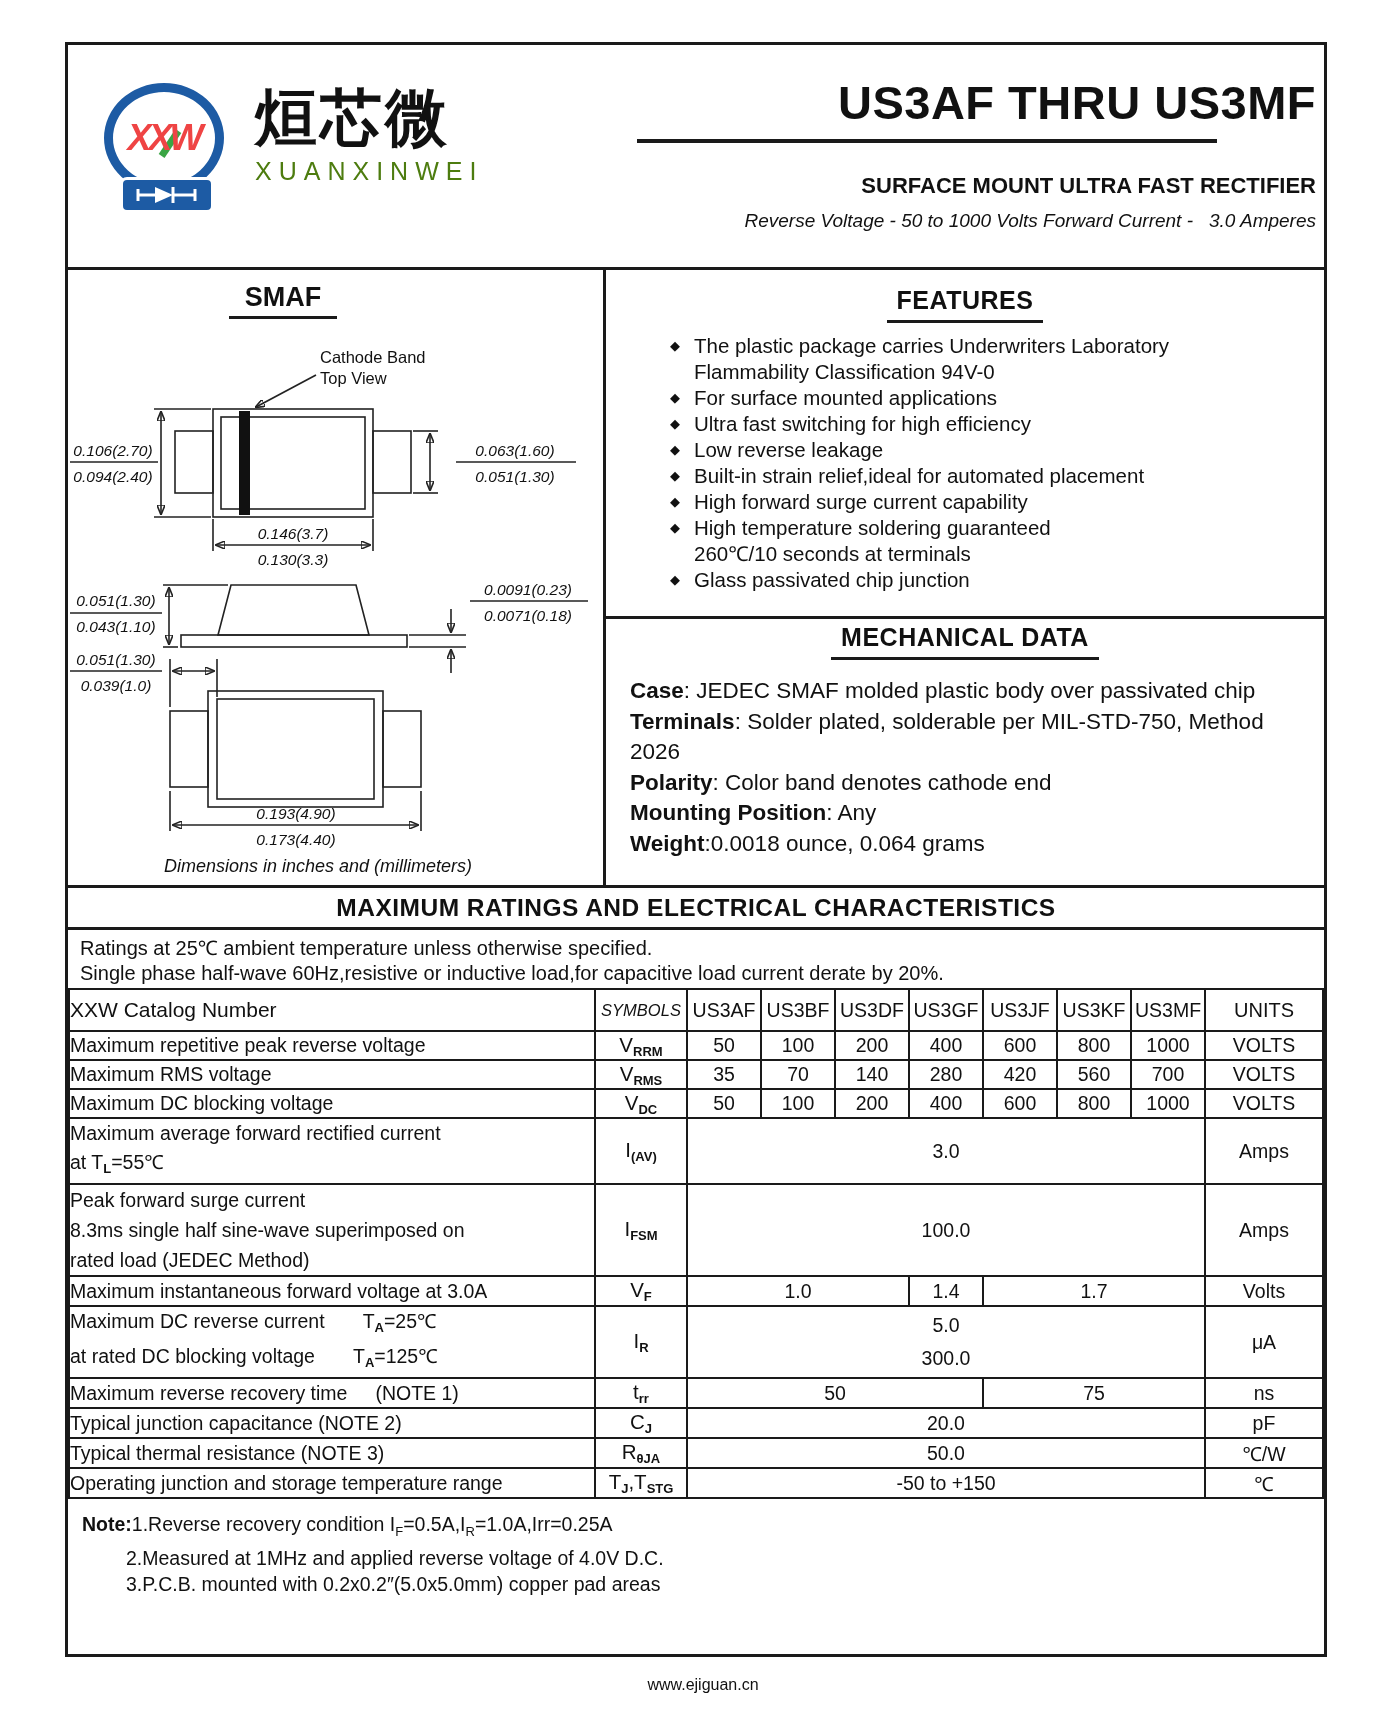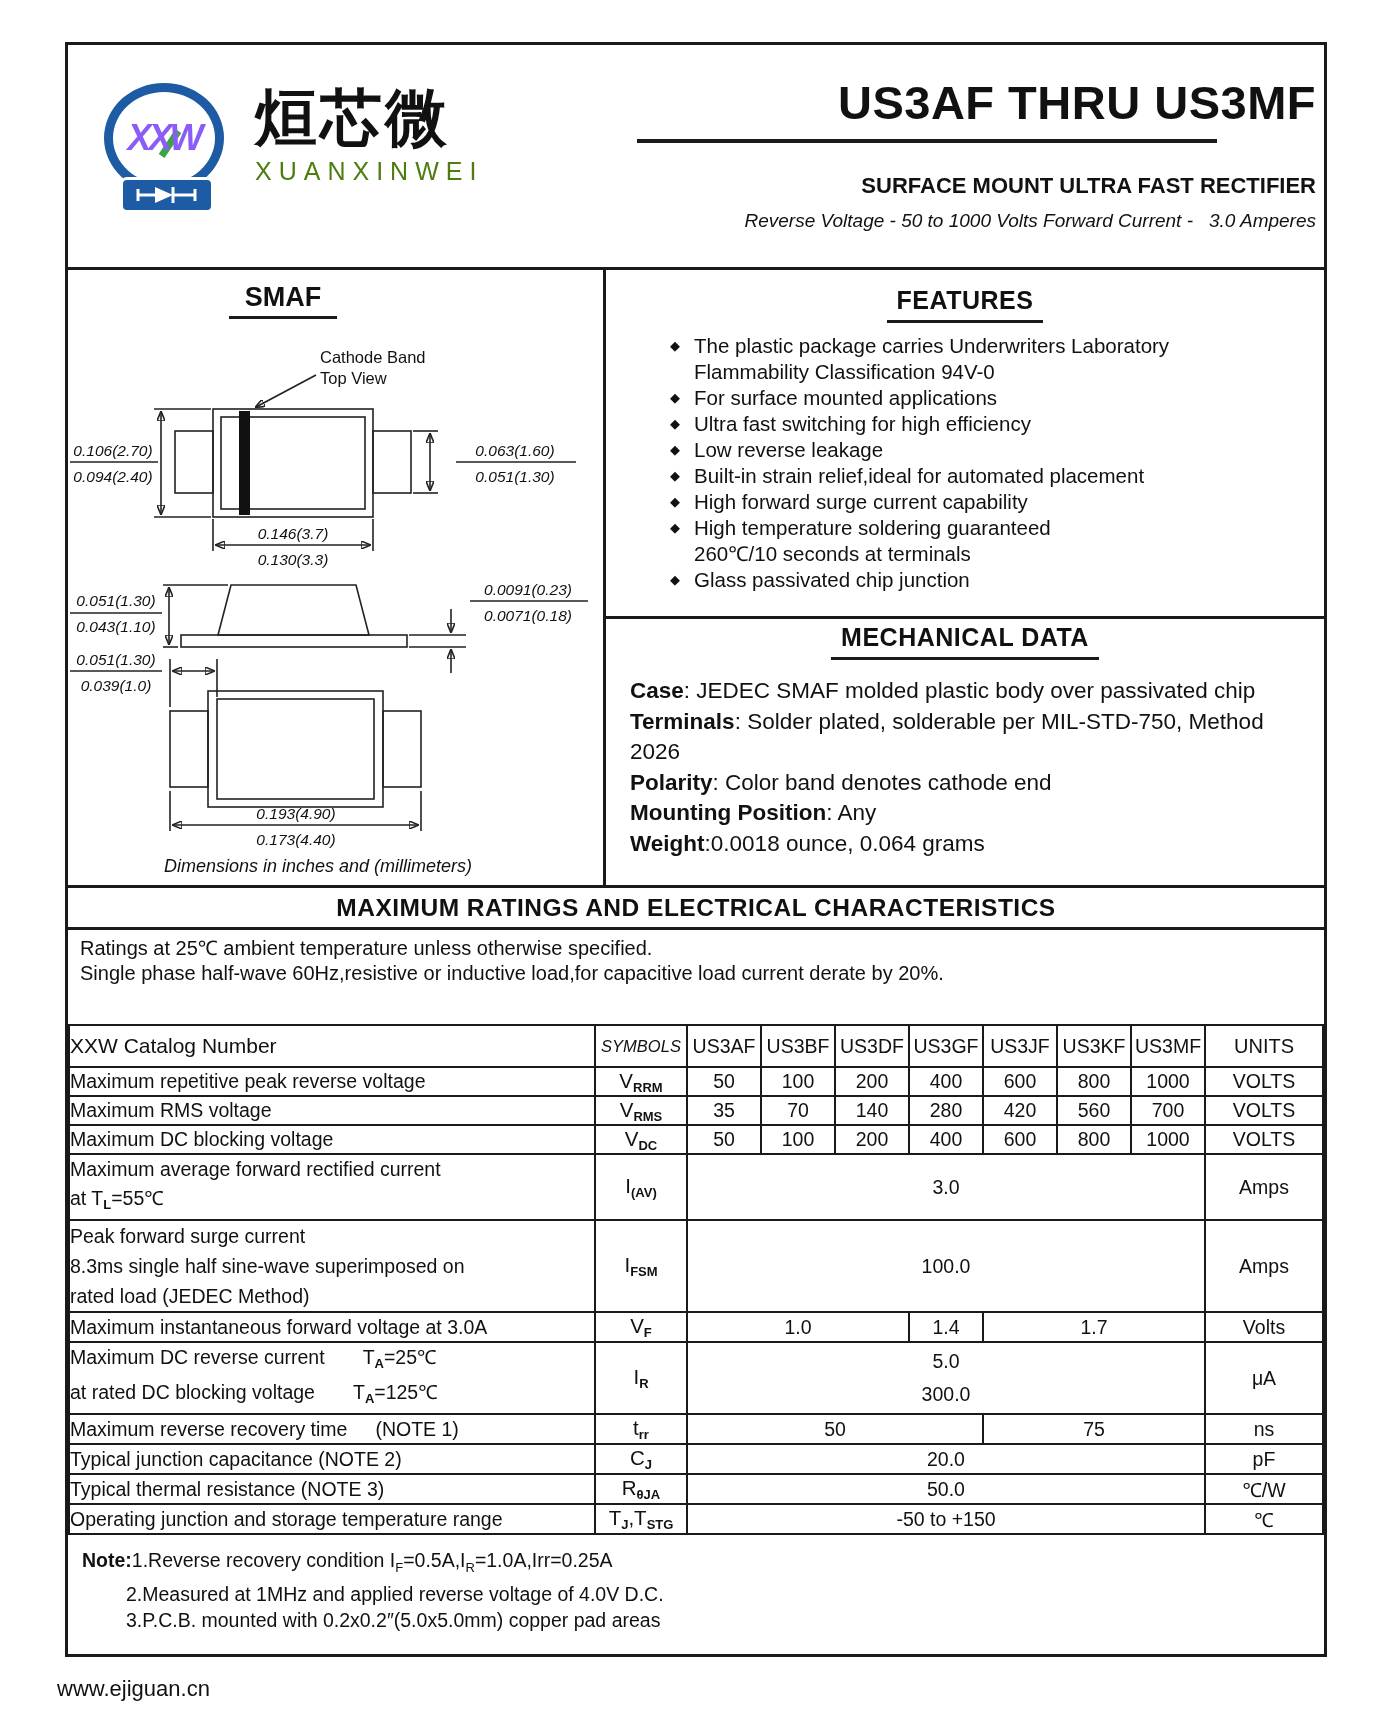--- a/index.html
+++ b/index.html
@@ -15,21 +15,21 @@
   }
   
   .hdr { height: 225px; border-bottom: 3px solid #1a1a1a; position: relative; }
   .logo { position: absolute; left: 36px; top: 38px; display: flex; align-items: flex-start; }
   .logo-circle { position: relative; width: 126px; height: 120px; }
   .ring {
     width: 120px; height: 110px; border: 9px solid #1d5ba4; border-radius: 50%;
     display: flex; align-items: center; justify-content: center; position: relative; overflow: hidden;
   }
   .gslash { position: absolute; width: 30px; height: 7px; background: #3aa544; transform: rotate(-56deg); left: 42px; top: 48px; }
-  .xxw { font-weight: bold; font-style: italic; font-size: 36px; color: #8b5cf6; letter-spacing: -3px; position: relative; }
+  .xxw { font-weight: bold; font-style: italic; font-size: 36px; color: #ef4444; letter-spacing: -3px; position: relative; }
   .diode-bar {
     position: absolute; left: 50%; transform: translateX(-50%); bottom: -10px;
     width: 94px; height: 36px; background: #1d5ba4; border: 3px solid #fff; border-radius: 7px;
     display: flex; align-items: center; justify-content: center;
   }
   .logo-text { margin-left: 25px; }
   .chinese { font-size: 62px; font-weight: bold; line-height: 70px; letter-spacing: 3px; color: #111; }
   .romanized { font-size: 25px; letter-spacing: 7px; margin-top: 4px; font-weight: 500; color: #4d7c0f; }
   .title-blk { position: absolute; left: 470px; right: 8px; top: 30px; text-align: right; }
   .part-range { font-size: 47px; font-weight: bold; letter-spacing: 0.5px; }
@@ -56,21 +56,21 @@
   .feat-list { margin-top: 10px; padding-left: 64px; padding-right: 14px; font-size: 20.5px; line-height: 26px; }
   .feat { position: relative; padding-left: 24px; }
   .bullet { position: absolute; left: 0; top: 0; font-size: 13px; }
   .ft2 { display: block; }
   .mech-box { padding-top: 4px; }
   .mech-body { padding: 16px 18px 0 24px; font-size: 22.5px; line-height: 30.5px; }
   
   .band { height: 42px; border-bottom: 3px solid #1a1a1a; text-align: center; font-weight: bold; font-size: 24.5px; line-height: 39px; letter-spacing: 0.5px; }
   .conds { height: 58px; padding: 6px 0 0 12px; font-size: 20px; line-height: 25px; }
   
-  table.specs { width: 100%; border-collapse: collapse; table-layout: fixed; margin-top: 36px; }
+  table.specs { width: 100%; border-collapse: collapse; table-layout: fixed; }
   .specs th, .specs td { border: 2px solid #1a1a1a; padding: 0; font-weight: normal; vertical-align: middle; }
   .r-head { height: 42px; }
   .r-s { height: 29px; }
   .r-iav { height: 58px; }
   .r-ifsm { height: 90px; }
   .r-vf { height: 30px; }
   .r-ir { height: 72px; }
   .r-t { height: 30px; }
   .p-cell { text-align: left; padding: 2px 8px 2px 10px; font-size: 19.5px; }
   .p-head { font-size: 21px; text-align: left; padding-left: 10px; }
@@ -82,21 +82,21 @@
   sub.ss { font-size: 13px; font-weight: bold; vertical-align: -4px; }
   .cond-sp { margin-left: 38px; }
   .note-sp { margin-left: 28px; }
   .ml { line-height: 29px; }
   .ml3 { line-height: 30px; }
   .ir-vals div { line-height: 33px; }
   
   .notes { padding: 12px 0 0 14px; font-size: 19.5px; line-height: 26px; }
   .notes .ind { padding-left: 44px; }
   sub.ns { font-size: 13px; }
-  .site-footer { position: absolute; left: 57px; width: 1262px; top: 1676px; font-size: 22px; }
+  .site-footer { position: absolute; left: 72px; width: 1262px; top: 1676px; text-align: center; font-size: 16px; }
 </style>
 </head>
 <body>
 
 <div class="outer">
 
   <div class="hdr">
     <div class="logo">
       <div class="logo-circle">
         <div class="ring">

